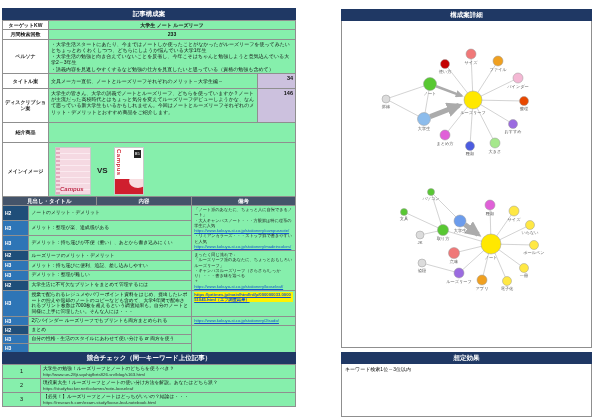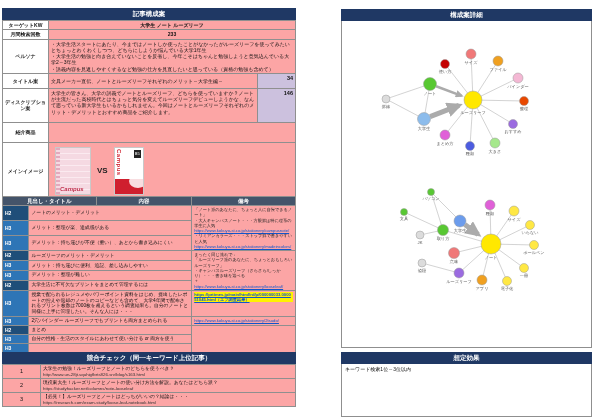--- a/index.html
+++ b/index.html
@@ -1,18 +1,18 @@
 <!DOCTYPE html>
 <html><head>
 <meta charset="utf-8">
 <style>
   html,body{margin:0;padding:0;background:#ffffff;}
   .page{position:relative;width:600px;height:417px;background:#ffffff;overflow:hidden;
         font-family:"Liberation Sans","DejaVu Sans",sans-serif;color:#111;}
-  .panel{position:absolute;background:#fca5a5;}
+  .panel{position:absolute;background:#86efac;}
   .hdr{background:#1F3864;color:#fff;font-weight:bold;text-align:center;
        font-size:6.5px;line-height:10px;height:10px;border:1px solid #1F3864;}
   table{border-collapse:collapse;width:100%;table-layout:fixed;}
   td,th{border:1px solid #8f8f8f;padding:1px 2px;overflow:hidden;}
   
   .mt .label{width:46px;font-size:5px;font-weight:bold;text-align:center;vertical-align:middle;background:#fff;}
   .mt .value{font-size:5px;line-height:1.25;vertical-align:middle;}
   .mt .center{text-align:center;font-weight:bold;}
   .mt .multiline{white-space:pre-line;vertical-align:top;}
   .mt .count{width:38px;background:#CCC1DE;font-size:5.5px;font-weight:bold;

